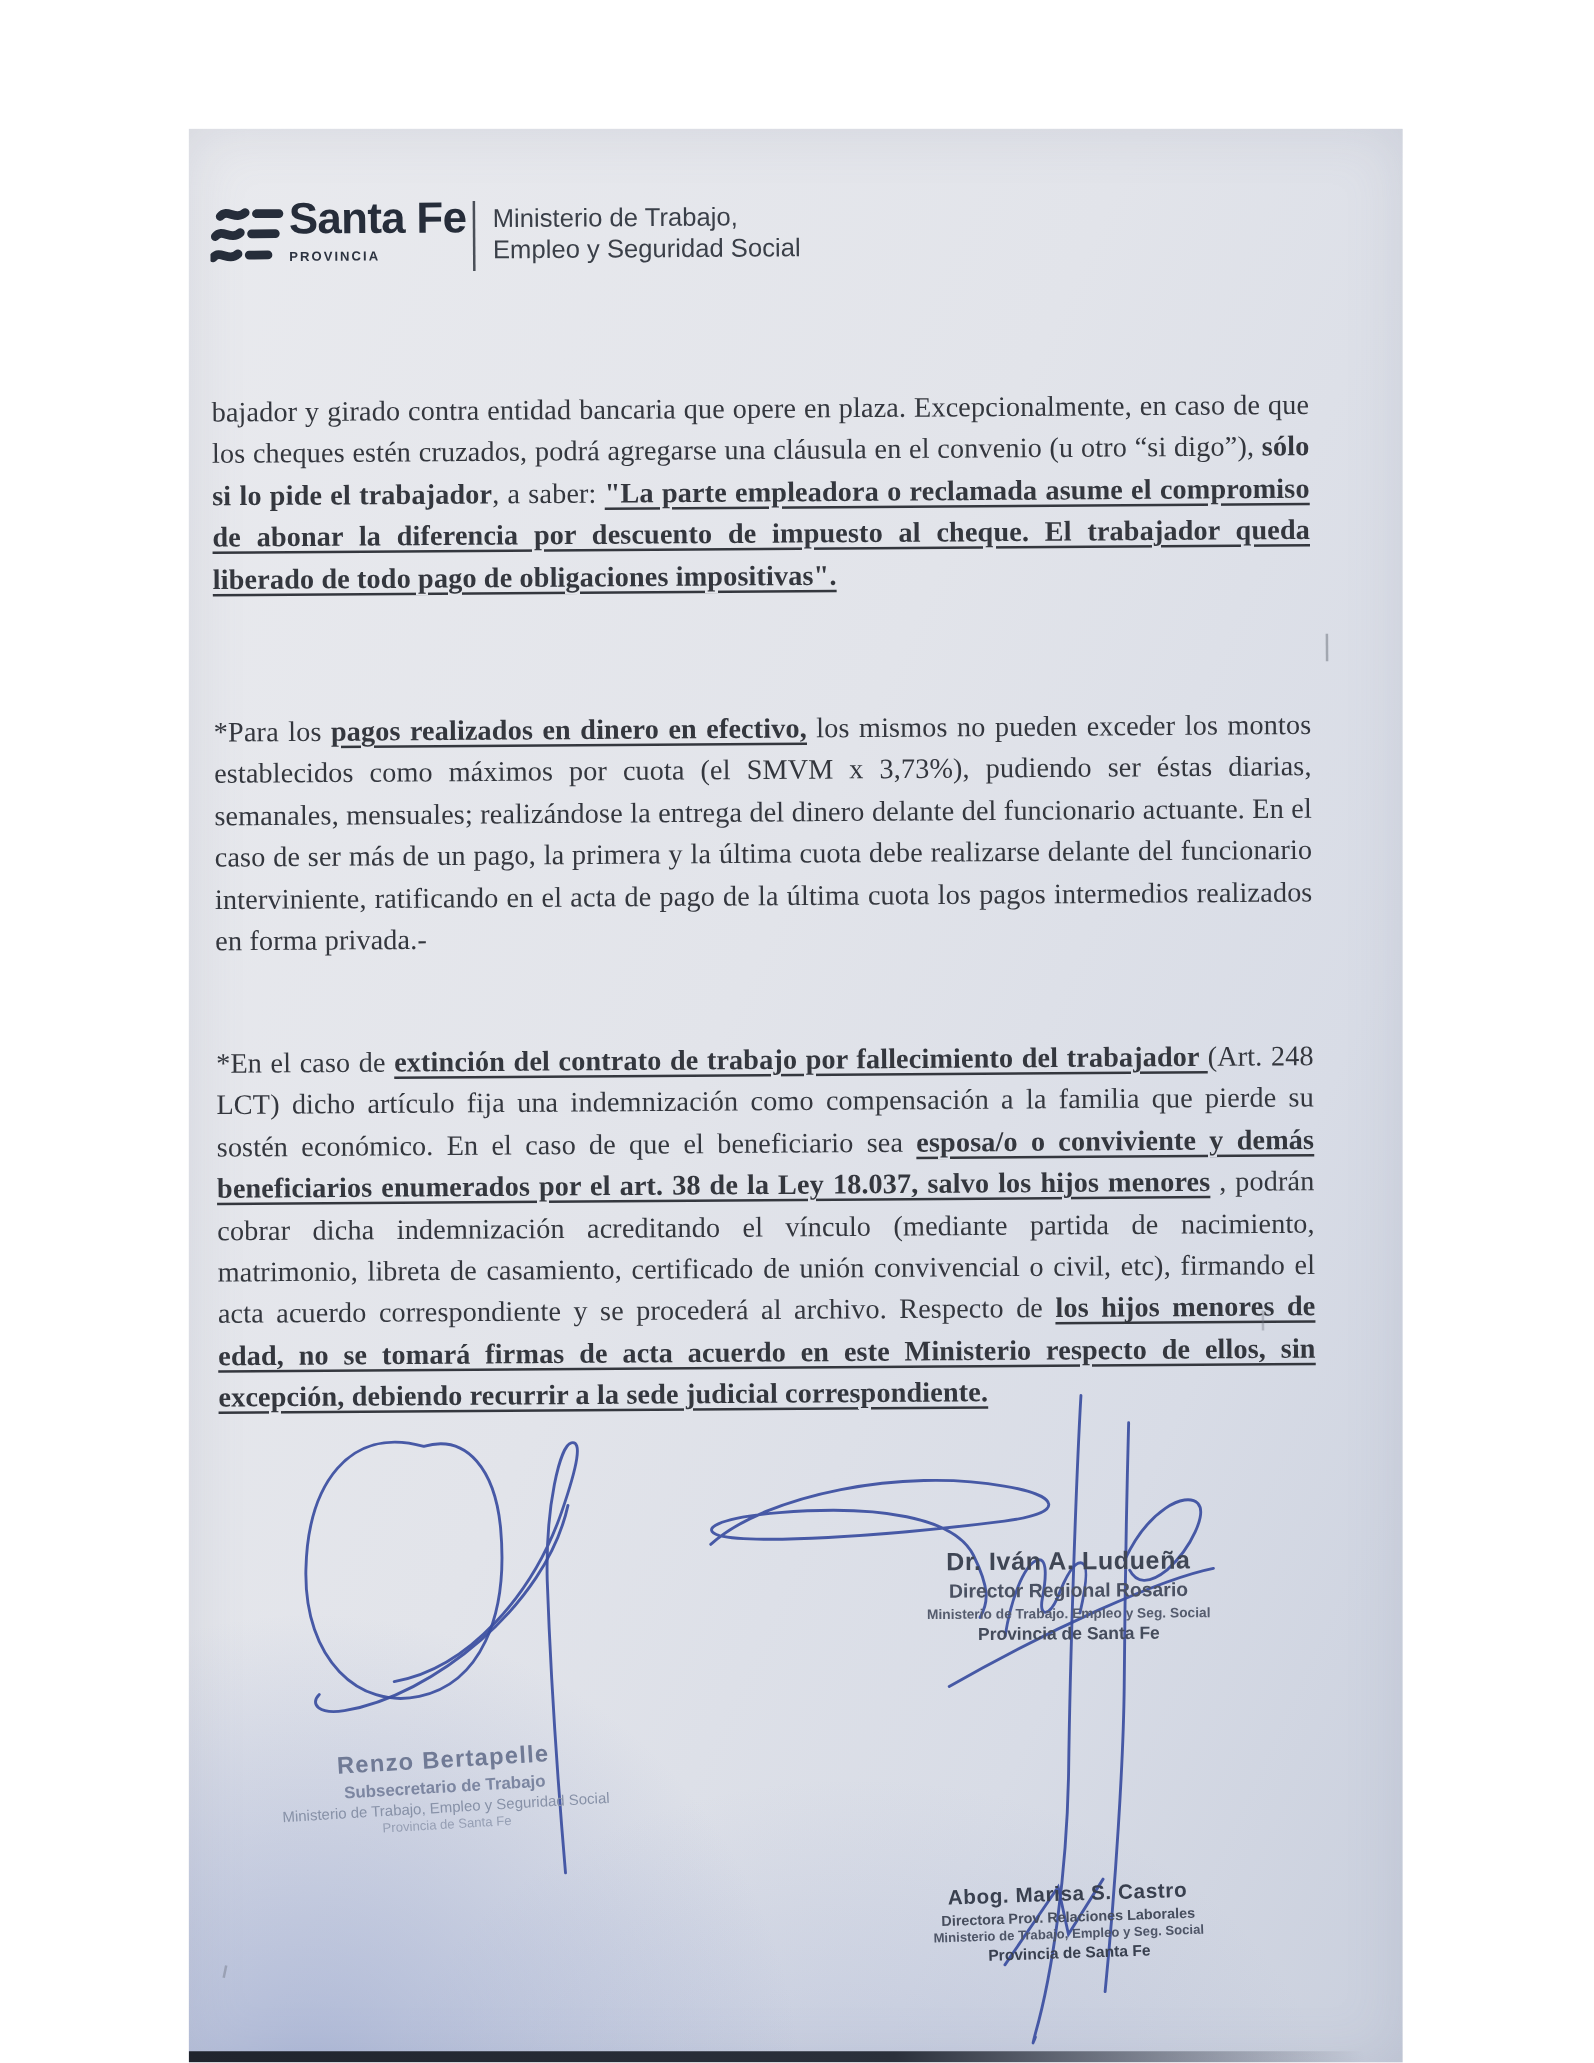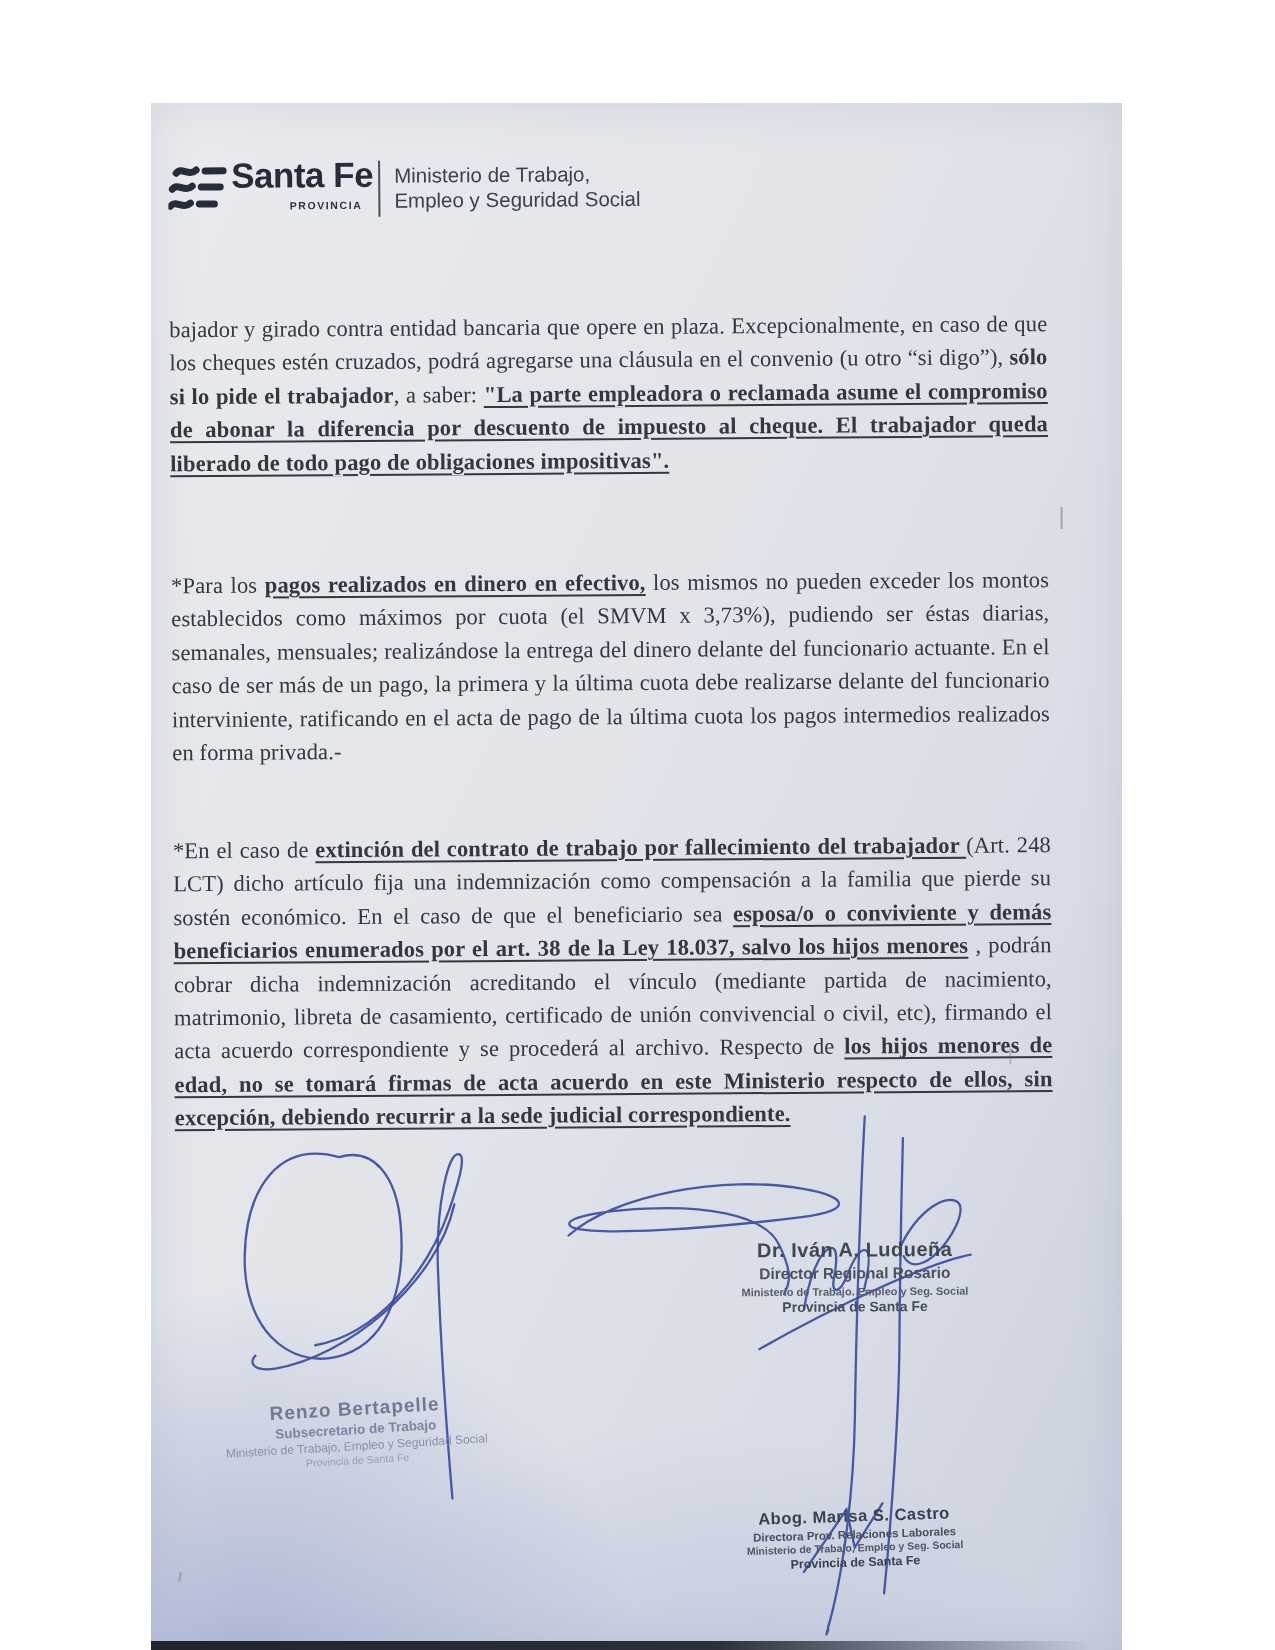--- a/index.html
+++ b/index.html
@@ -22,21 +22,21 @@
   .bottom-edge{
     position:absolute;left:0;bottom:0;width:941px;height:9px;
     background:linear-gradient(90deg,#20242d 0%,#2b303b 60%,rgba(43,48,59,0) 100%);
   }
   .tilt{position:absolute;inset:0;transform:rotate(-0.4deg);transform-origin:50% 40%;}
 
   
   .logo-icon{position:absolute;left:21px;top:58px;width:60px;height:52px;}
   .brand{position:absolute;left:84px;top:50px;width:150px;font-weight:800;
     font-size:35px;letter-spacing:-0.5px;color:#262d3a;}
-  .brand-sub{position:absolute;left:84px;top:94px;width:131px;text-align:right;
+  .brand-sub{position:absolute;left:84px;top:94px;width:131px;text-align:left;
     font-size:10.5px;font-weight:700;letter-spacing:1.6px;color:#2c3340;}
   .divider{position:absolute;left:231px;top:56px;width:2px;height:56px;background:#4a4f58;}
   .ministry{position:absolute;left:247px;top:58px;font-size:20.5px;line-height:25px;color:#3a3f48;}
 
   
   .para{
     position:absolute;left:21px;width:878px;
     font-family:"Liberation Serif",serif;font-size:22.6px;line-height:33.4px;
     color:#34373e;text-align:justify;letter-spacing:.1px;
   }

